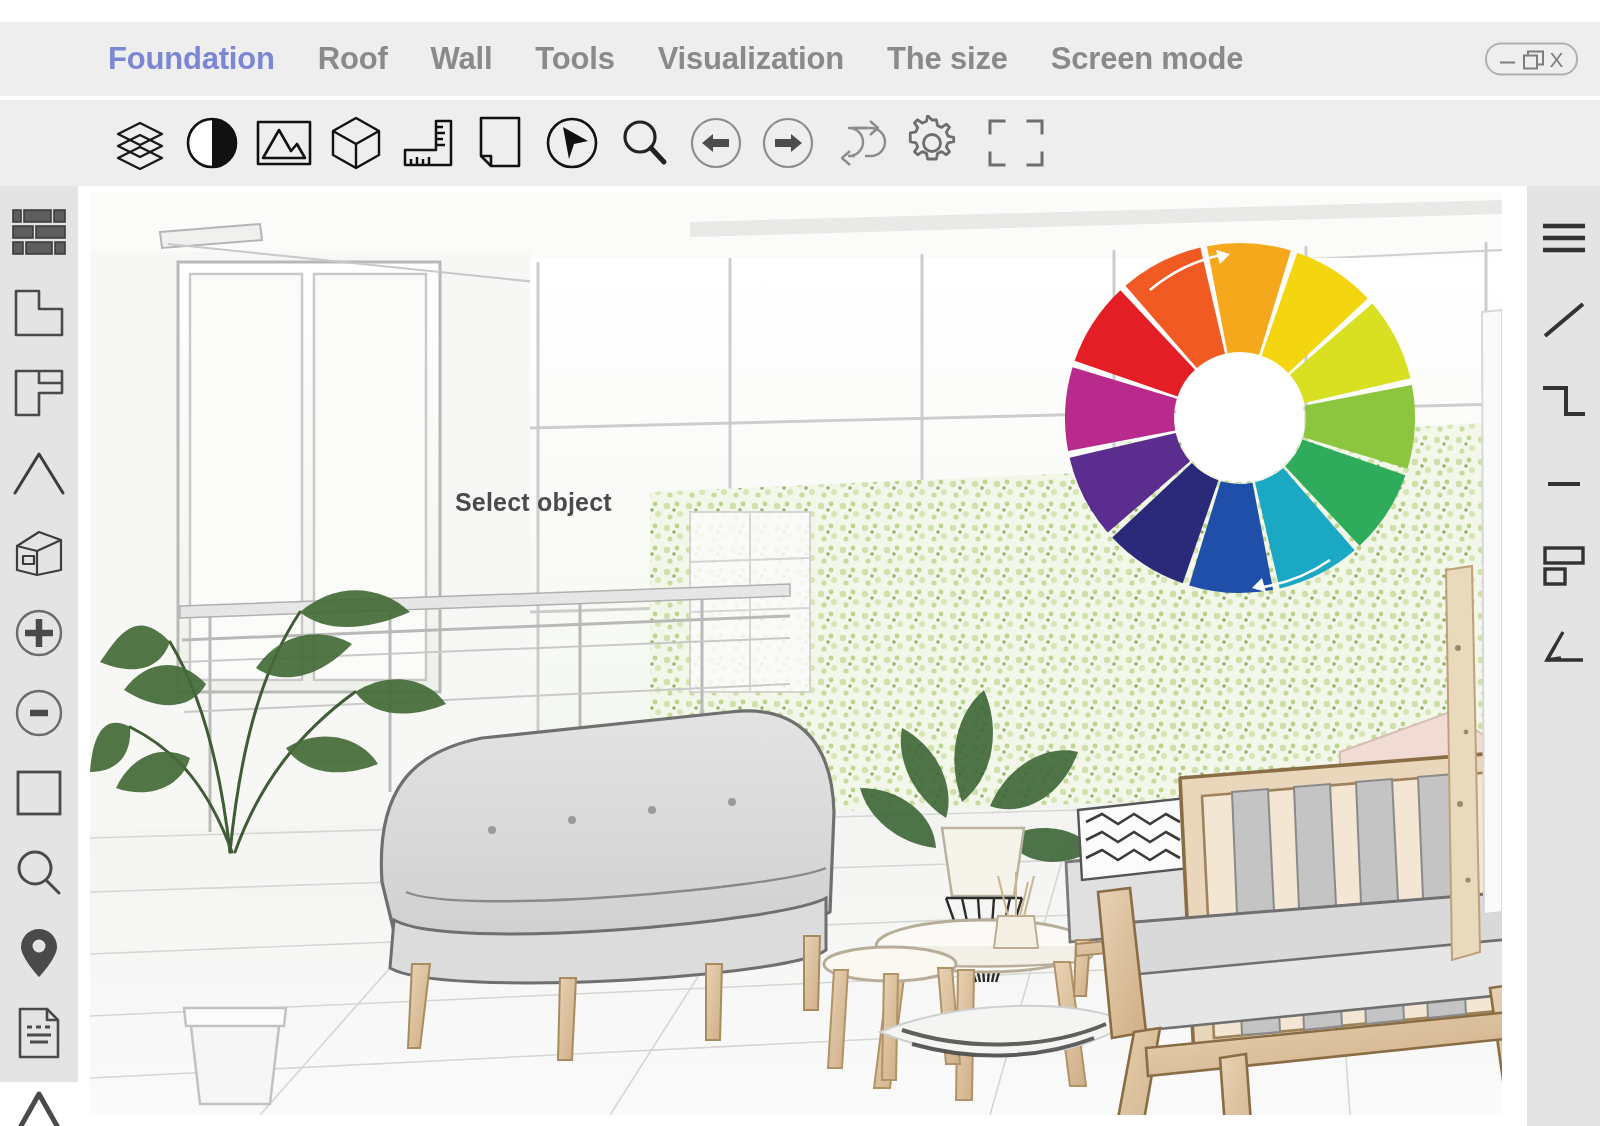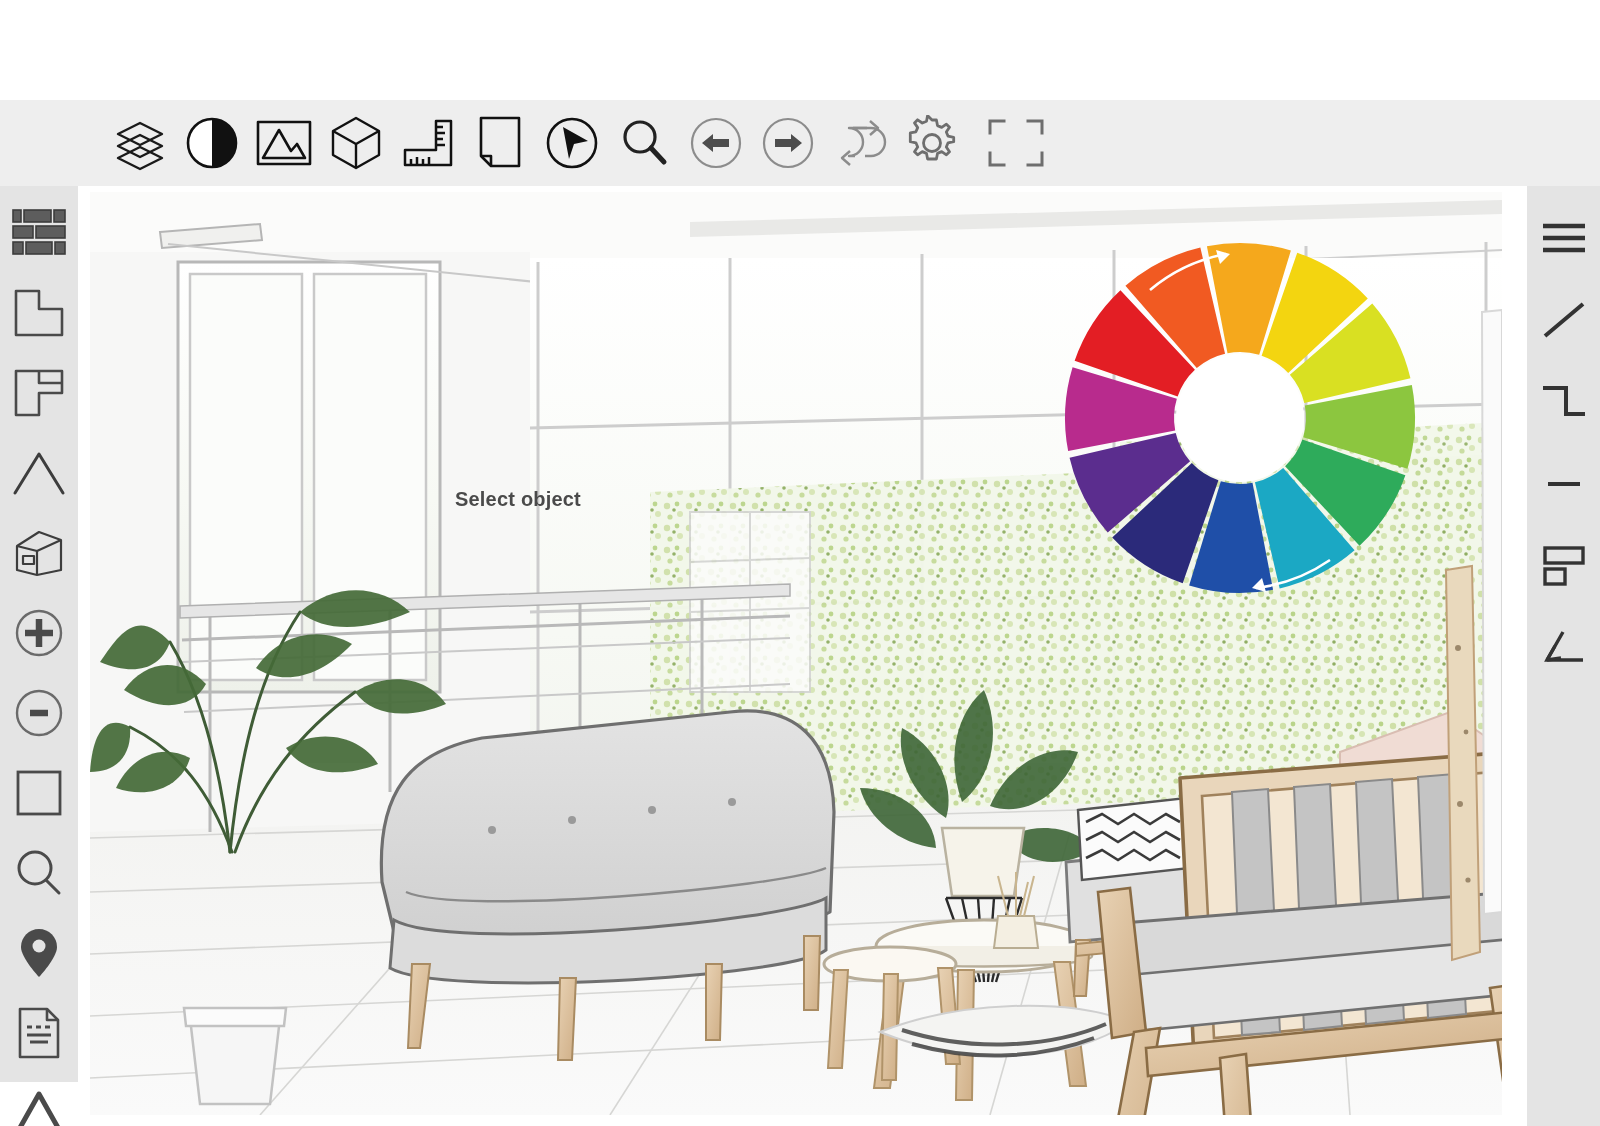--- a/index.html
+++ b/index.html
@@ -74,34 +74,51 @@
     overflow:hidden; background:#fbfbfa;
   }
   .scene { position:absolute; inset:0; }
 
   
   .scene svg { position:absolute; left:0; top:0; width:100%; height:100%; }
 
   
   .select-label {
     position:absolute; left:365px; top:296px;
-    font-size:20px; font-weight:bold; color:#4a4a4a;
+    font-size:25px; font-weight:bold; color:#4a4a4a;
     letter-spacing:0.2px; white-space:nowrap;
   }
   .select-cursor { position:absolute; left:473px; top:337px; }
 
   
   .wheel { position:absolute; left:940px; top:16px; width:420px; height:420px; }
   .wheel svg { position:absolute; left:0; top:0; width:420px; height:420px; }
 </style>
 </head>
 <body>
 
 <div id="app">
 
+  <div class="menubar">
+    <div class="menu-items">
+      <div class="menu-item active">Foundation</div>
+      <div class="menu-item">Roof</div>
+      <div class="menu-item">Wall</div>
+      <div class="menu-item">Tools</div>
+      <div class="menu-item">Visualization</div>
+      <div class="menu-item">The size</div>
+      <div class="menu-item">Screen mode</div>
+    </div>
+
+    <div class="winbtns">
+      <div class="wb wb-min"></div>
+      <div class="wb wb-max"></div>
+      <div class="wb wb-close">X</div>
+    </div>
+  </div>
 
   <div class="toolbar">
     <div style="width:104px;flex:none;"></div>
 
     <div class="tb-icon">
       <svg width="56" height="56" viewBox="0 0 56 56" fill="none" stroke="#1a1a1a" stroke-width="2.4" stroke-linejoin="round">
         <path d="M28 8 L50 19 L28 30 L6 19 Z"></path>
         <path d="M28 20 L50 31 L28 42 L6 31 Z"></path>
         <path d="M28 32 L50 43 L28 54 L6 43 Z"></path>
       </svg>

